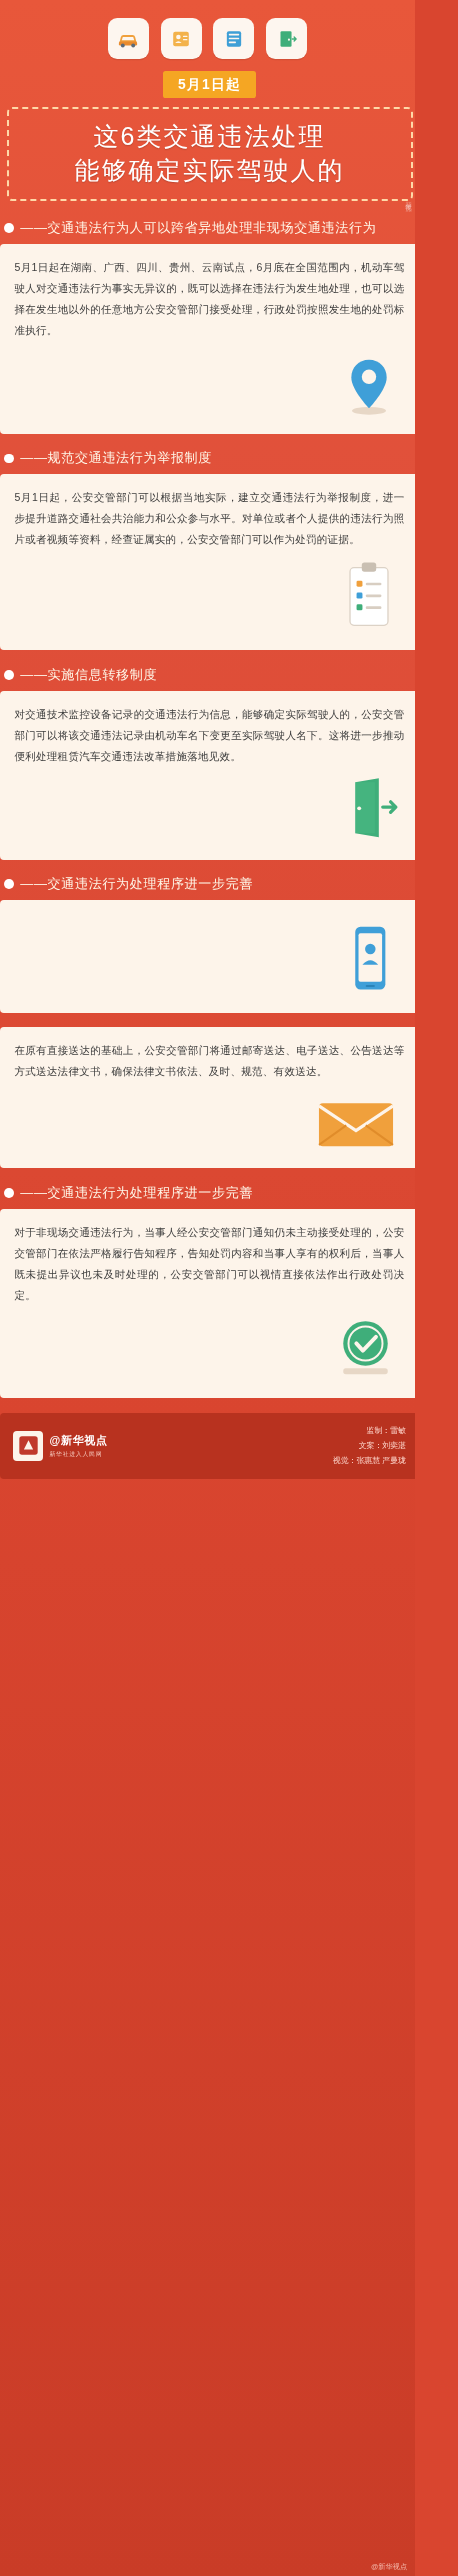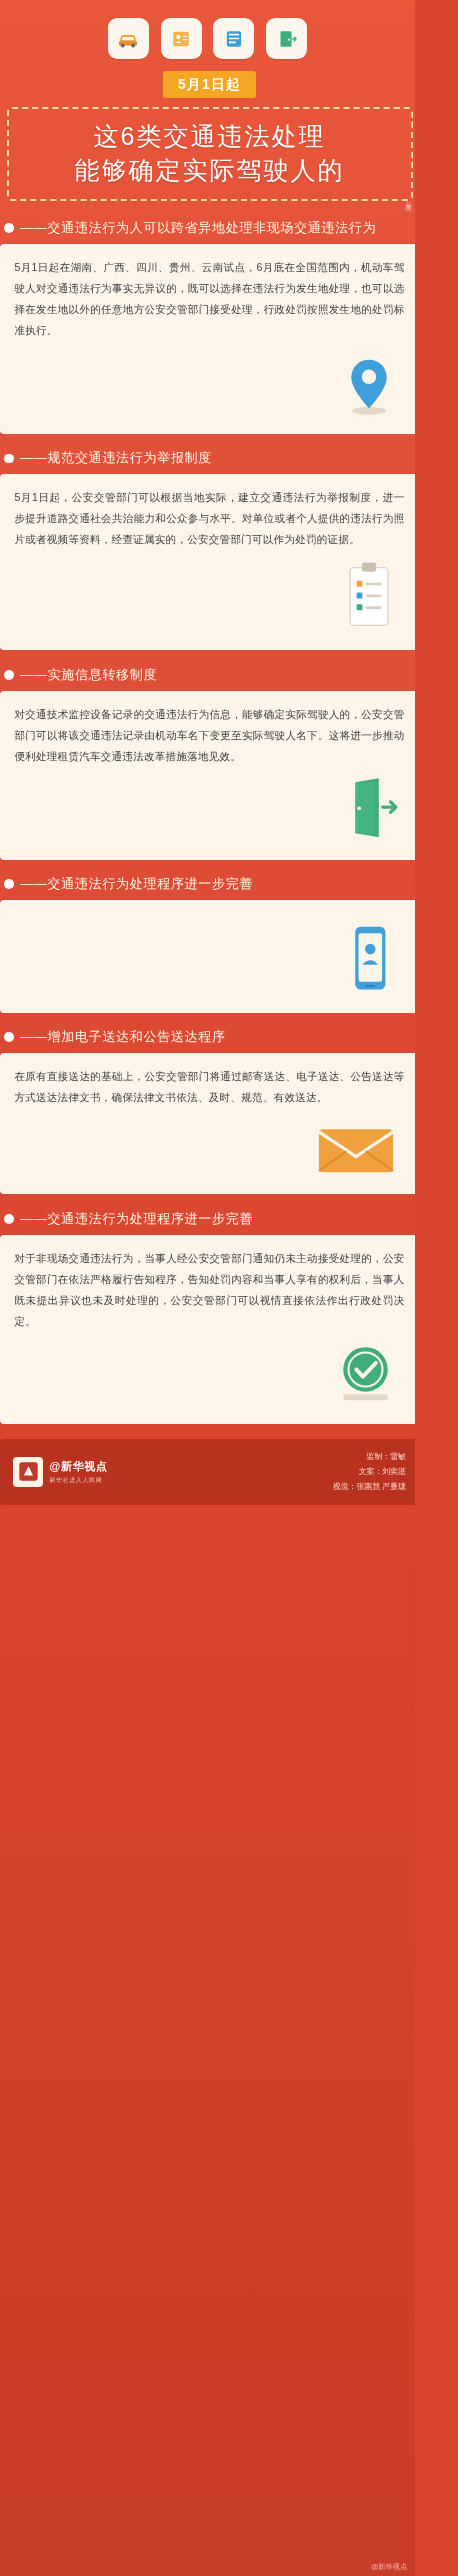--- a/index.html
+++ b/index.html
@@ -287,24 +287,20 @@
             <rect x="39" y="20" width="36" height="74" rx="3" fill="#fdf4ea"></rect>
             <circle cx="57" cy="44" r="8" fill="#3f9fd8"></circle>
             <path d="M45 68 Q57 54 69 68 Z" fill="#3f9fd8"></path>
             <rect x="50" y="99" width="14" height="3" rx="1.5" fill="#2a83b8"></rect>
           </svg>
         </div>
       </div>
     </div>
 
     <div class="section">
-      <div class="sec-head">
-        <span class="bullet"></span>
-        <span class="sec-head-text">——增加电子送达和公告送达程序</span>
-      </div>
       <div class="card">
         <p>在原有直接送达的基础上，公安交管部门将通过邮寄送达、电子送达、公告送达等方式送达法律文书，确保法律文书依法、及时、规范、有效送达。</p>
         <div class="card-illo">
           <svg width="98" height="65" viewBox="0 0 150 100">
             <rect x="18" y="22" width="114" height="66" rx="6" fill="#f0a03c"></rect>
             <path d="M18 26 L75 64 L132 26" fill="none" stroke="#fdf4ea" stroke-width="5"></path>
             <path d="M18 86 L60 56 M132 86 L90 56" stroke="#e08c2a" stroke-width="3" fill="none"></path>
           </svg>
         </div>
       </div>

